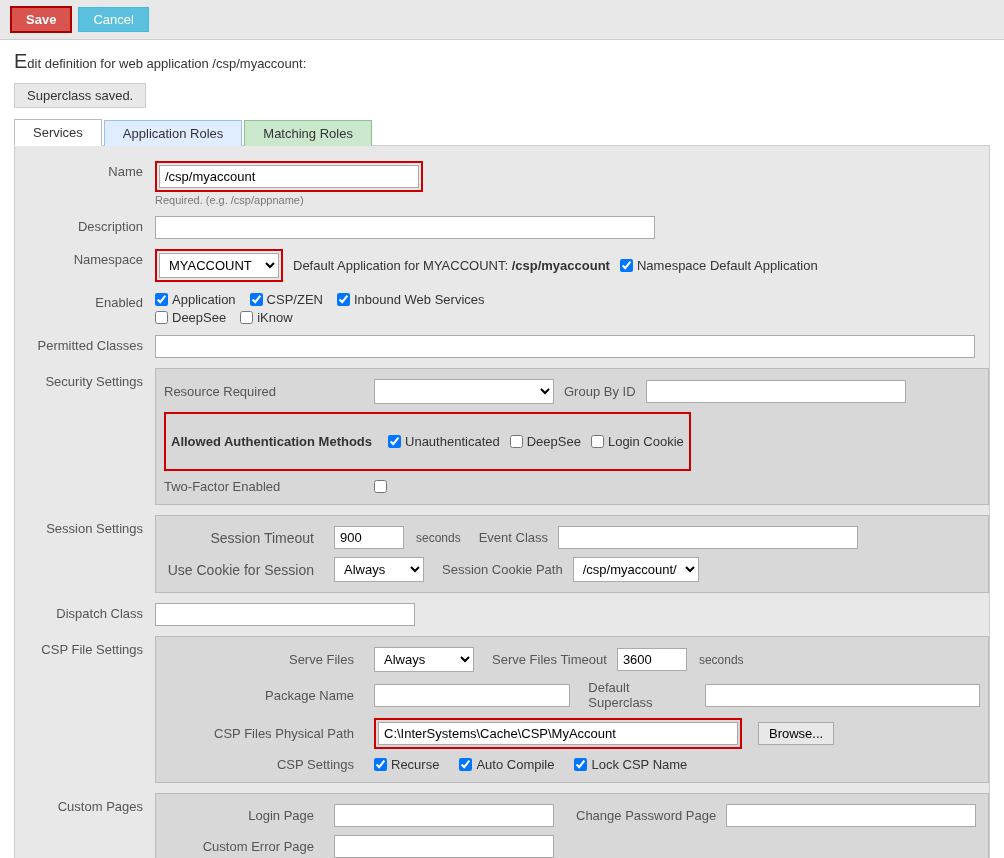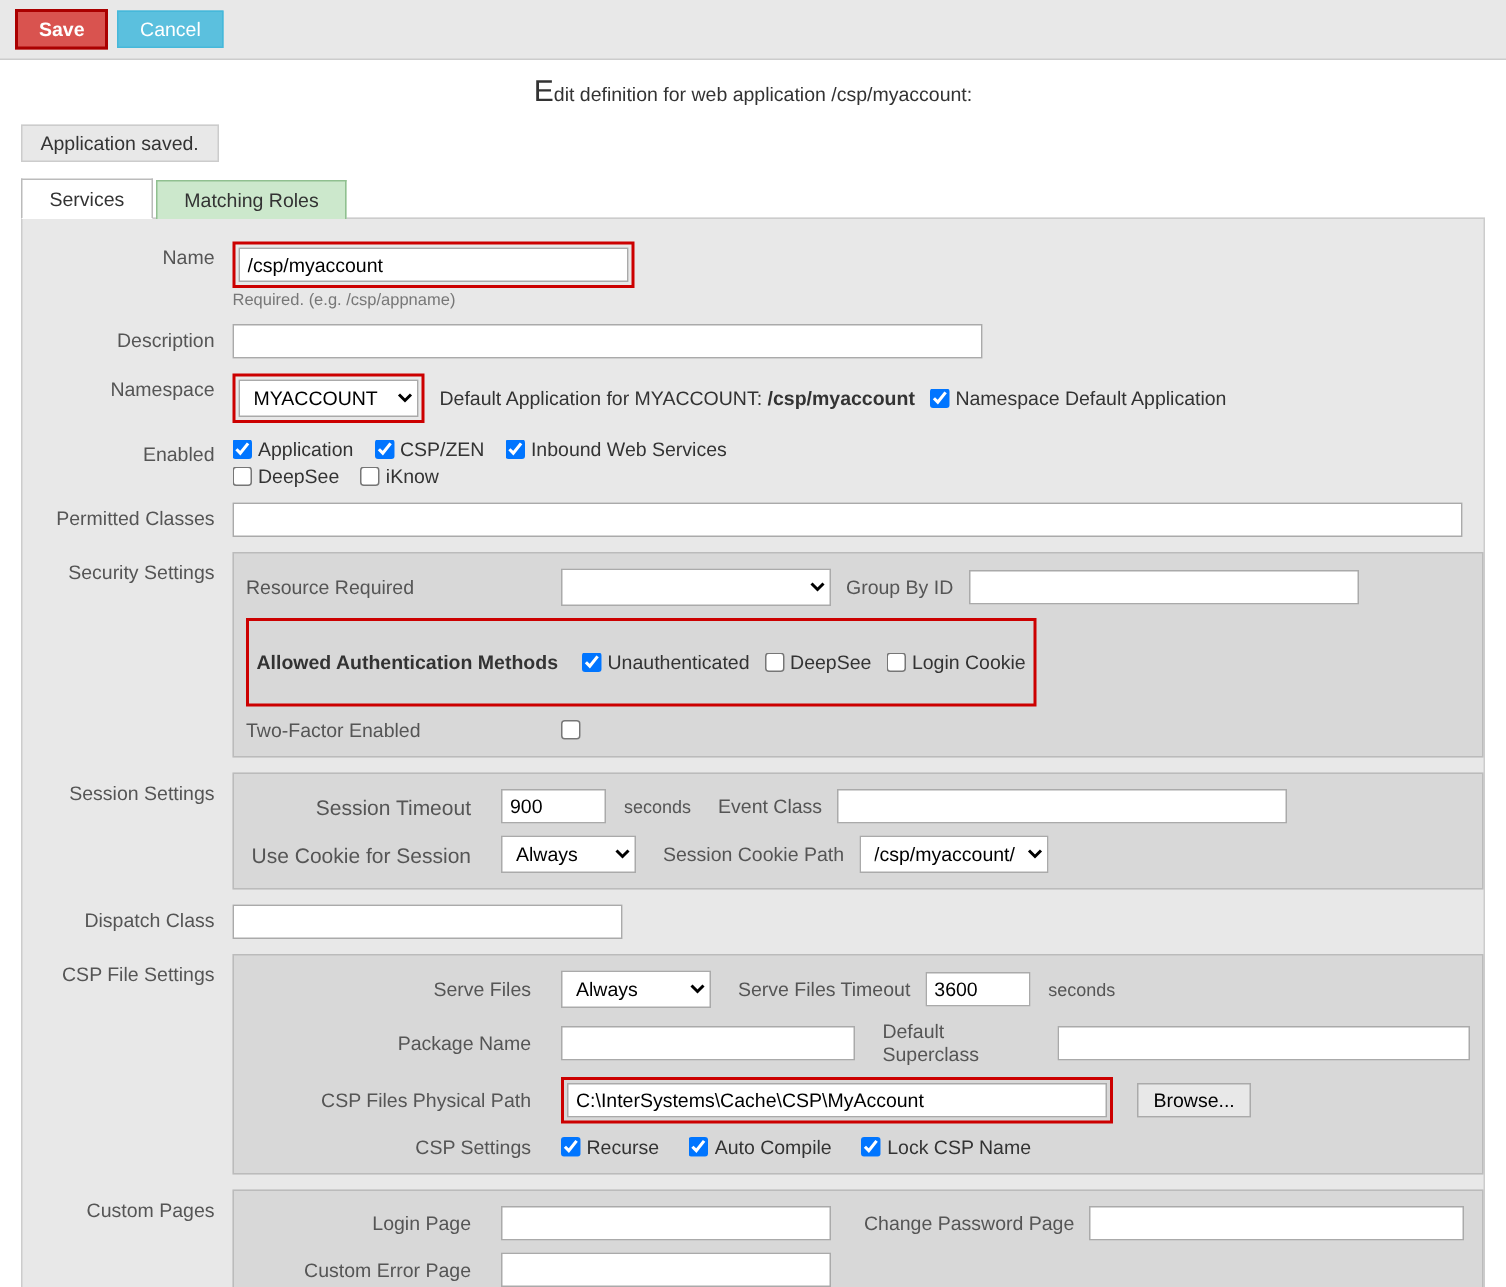--- a/index.html
+++ b/index.html
@@ -34,21 +34,20 @@
     }
 
     .page-content {
       padding: 10px 14px;
     }
 
     .page-title {
       font-size: 15px;
       margin-bottom: 10px;
       color: #333;
-      text-align: center;
     }
 
     .page-title span.e-capital {
       font-size: 20px;
     }
 
     .saved-msg {
       display: inline-block;
       background: #e8e8e8;
       border: 1px solid #ccc;
@@ -447,25 +446,26 @@
     <button class="btn-cancel">Cancel</button>
   </div>
 </div>
 
 <div class="page-content">
   <div class="page-title">
     <span class="e-capital">E</span><span>dit definition for web application /csp/myaccount:</span>
   </div>
 
   <div>
-    <span class="saved-msg">Application saved.</span>
+    <span class="saved-msg">Superclass saved.</span>
   </div>
 
   <div class="tabs">
     <div class="tab active">Services</div>
+    <div class="tab app-roles">Application Roles</div>
     <div class="tab matching-roles">Matching Roles</div>
   </div>
 
   <div class="form-area">
 
     <div class="form-row">
       <div class="form-label">Name</div>
       <div class="form-content">
         <div class="name-input-wrap">
           <input class="name-input" type="text" value="/csp/myaccount" style="">

